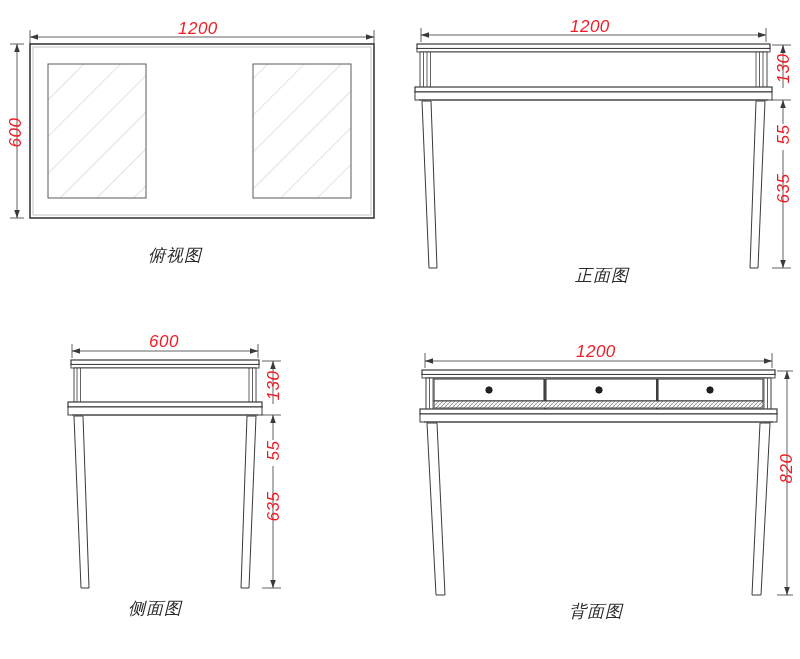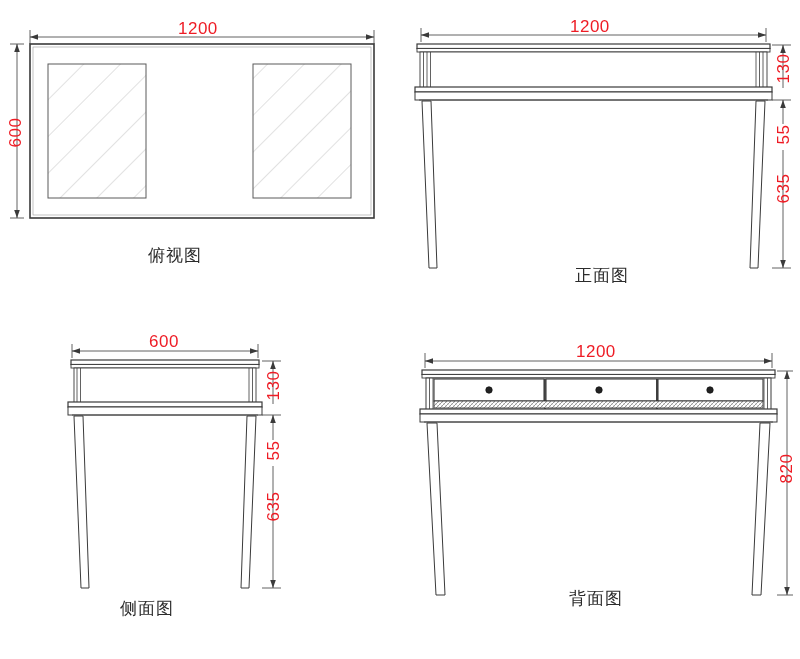--- a/index.html
+++ b/index.html
@@ -14,20 +14,21 @@
     position: relative;
   }
   #sheet {
     position: relative;
     width: 800px;
     height: 659px;
     background: #ffffff;
   }
   .view {
     position: absolute;
+    font-style: italic;
   }
   svg { display: block; overflow: visible; }
 
   .dim-text {
     position: absolute;
     color: #ee1c25;
     font-family: "Liberation Sans", sans-serif;
     font-size: 17px;
     letter-spacing: 0.5px;
     white-space: nowrap;
@@ -209,21 +210,21 @@
         <line x1="273" y1="146" x2="273" y2="268"></line>
         <path d="M273,268 L270.2,260 L275.8,260 Z" fill="#3a3a3a" stroke="none"></path>
       </g>
     </svg>
 
     <div class="dim-text" style="left:149px; top:13px;">600</div>
     <div class="dim-text vert" style="left:251px; top:57px; width:44px; text-align:center;">130</div>
     <div class="dim-text vert" style="left:254px; top:122px; width:38px; text-align:center;">55</div>
     <div class="dim-text vert" style="left:250px; top:178px; width:46px; text-align:center;">635</div>
 
-    <div class="view-label" style="left:120px; top:280px;">侧面图</div>
+    <div class="view-label" style="left:128px; top:280px;">侧面图</div>
   </div>
 
   <div class="view" style="left:400px; top:320px;">
     <svg width="400" height="300" viewBox="0 0 400 300">
       <defs>
         <pattern id="meshHatch" width="4" height="4" patternUnits="userSpaceOnUse">
           <rect width="4" height="4" fill="#ffffff"></rect>
           <line x1="0" y1="4" x2="4" y2="0" stroke="#6f6f6f" stroke-width="0.7"></line>
           <line x1="0" y1="0" x2="4" y2="4" stroke="#b5b5b5" stroke-width="0.4"></line>
         </pattern>
@@ -290,16 +291,16 @@
         <line x1="377" y1="275" x2="393" y2="275"></line>
         <line x1="387" y1="51" x2="387" y2="275"></line>
         <path d="M387,51 L384.2,59 L389.8,59 Z" fill="#3a3a3a" stroke="none"></path>
         <path d="M387,275 L384.2,267 L389.8,267 Z" fill="#3a3a3a" stroke="none"></path>
       </g>
     </svg>
 
     <div class="dim-text" style="left:176px; top:23px;">1200</div>
     <div class="dim-text vert" style="left:363px; top:140px; width:46px; text-align:center;">820</div>
 
-    <div class="view-label" style="left:169px; top:270px;">背面图</div>
+    <div class="view-label" style="left:169px; top:283px;">背面图</div>
   </div>
 
 </div>
 
 </body></html>

